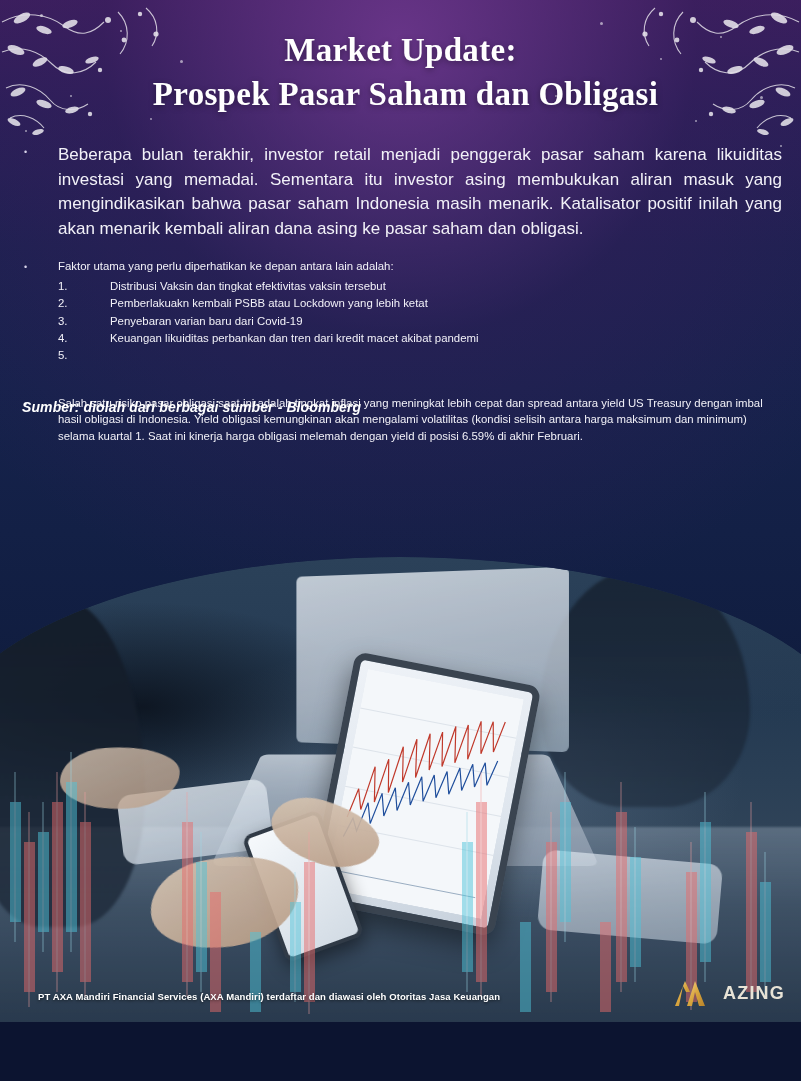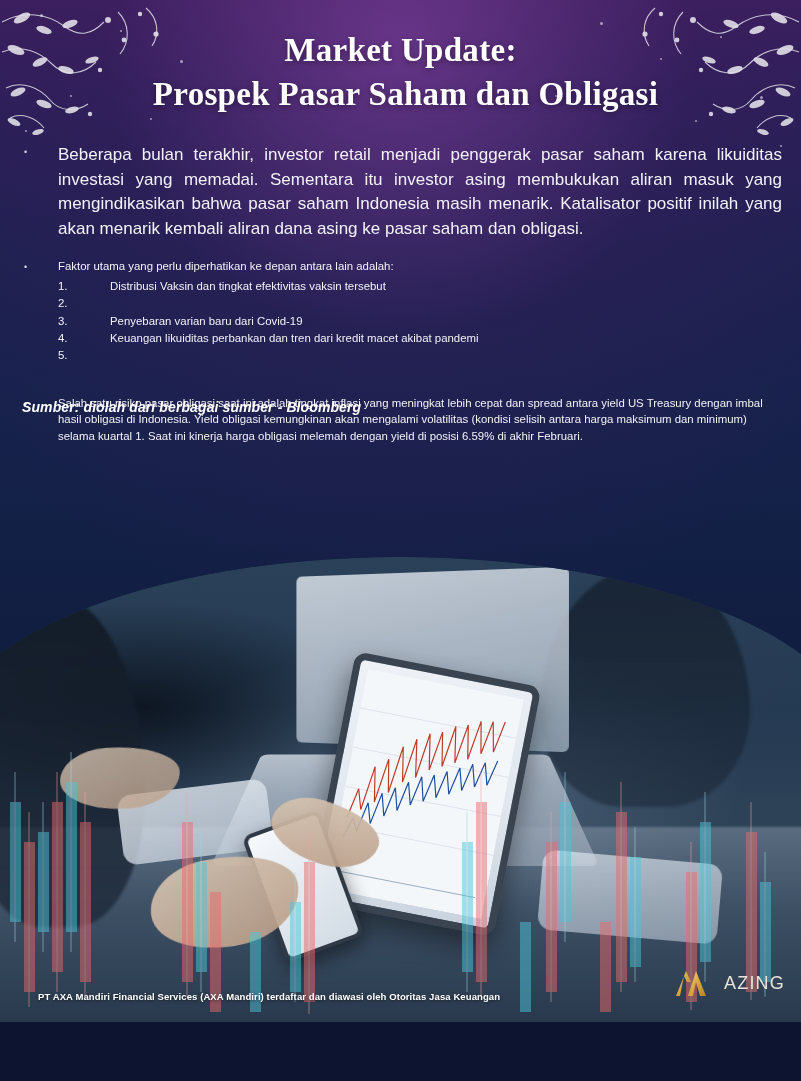--- a/index.html
+++ b/index.html
@@ -237,24 +237,25 @@
     font-size: 9.5px;
     font-weight: bold;
     color: #ffffff;
     letter-spacing: 0.1px;
     text-shadow: 0 1px 3px rgba(0,0,0,0.6);
     padding-left: 20px;
   }
   .logo {
     position: absolute;
     right: 16px;
-    bottom: 24px;
+    bottom: 14px;
     display: flex;
     align-items: center;
     gap: 15px;
+    font-weight: bold;
   }
   .logo .mark {
     position: relative;
     width: 36px;
     height: 30px;
   }
   .logo .word {
     color: #e8e3d6;
     font-size: 18px;
     letter-spacing: 1.2px;
@@ -363,20 +364,21 @@
       <div class="bullet-dot">•</div>
       <div class="bullet-body">
         <div class="para-nj">Faktor utama yang perlu diperhatikan ke depan antara lain adalah:</div>
         <ol class="numlist">
           <li>
             <span class="num">1.</span>
             <span>Distribusi Vaksin dan tingkat efektivitas vaksin tersebut</span>
           </li>
           <li>
             <span class="num">2.</span>
+            <span>Pemberlakuakn kembali PSBB atau Lockdown yang lebih ketat</span>
           </li>
           <li>
             <span class="num">3.</span>
             <span>Penyebaran varian baru dari Covid-19</span>
           </li>
           <li>
             <span class="num">4.</span>
             <span>Keuangan likuiditas perbankan dan tren dari kredit macet akibat pandemi</span>
           </li>
           <li>

